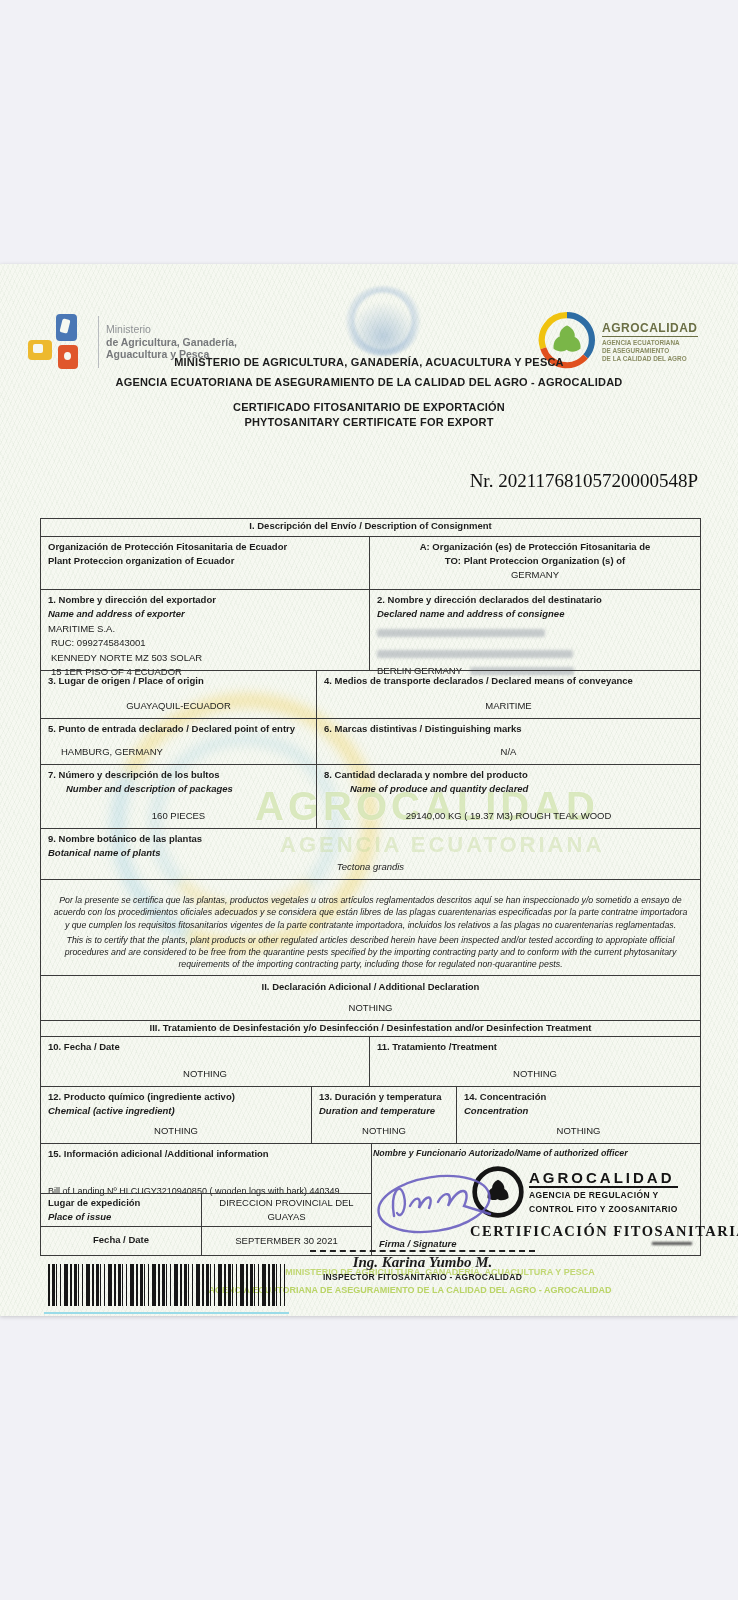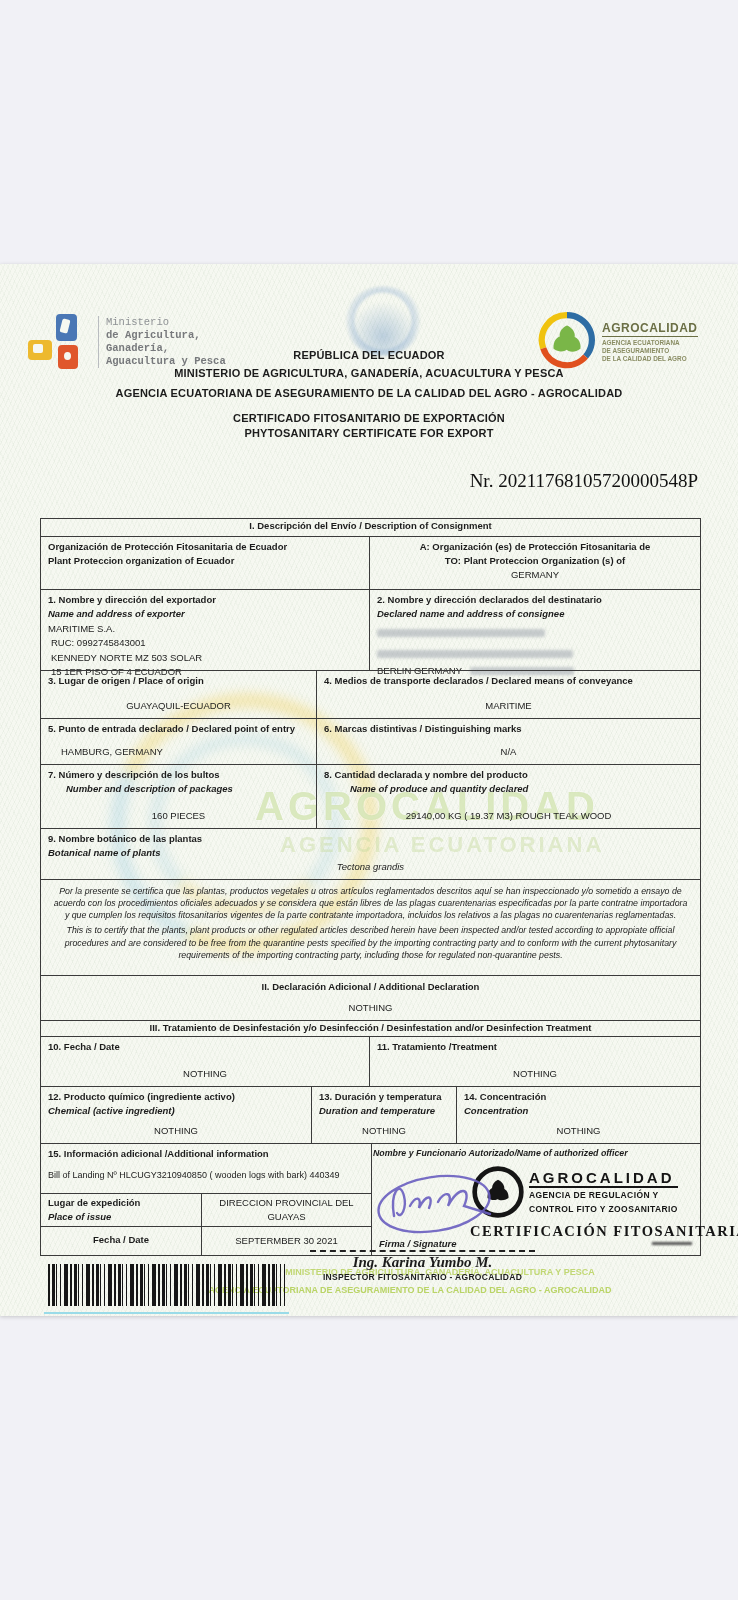--- a/index.html
+++ b/index.html
@@ -21,21 +21,21 @@
   .ministry{position:absolute;left:36px;top:42px;width:215px;height:72px;display:flex;align-items:center;}
   .ministry .mark{position:relative;width:58px;height:68px;flex:none;}
   .msq{position:absolute;border-radius:4px;}
   .msq.yellow{left:-8px;top:32px;width:24px;height:20px;background:#edb92e;}
   .msq.yellow:after{content:"";position:absolute;left:5px;top:4px;width:10px;height:9px;background:#f6f8f1;border-radius:2px;}
   .msq.blue{left:20px;top:6px;width:21px;height:27px;background:#4a77b5;}
   .msq.blue:after{content:"";position:absolute;left:5px;top:5px;width:8px;height:14px;background:#f6f8f1;border-radius:2px;transform:rotate(14deg);}
   .msq.red{left:22px;top:37px;width:20px;height:24px;background:#e0572c;}
   .msq.red:after{content:"";position:absolute;left:6px;top:7px;width:7px;height:8px;background:#f6f8f1;border-radius:50%;}
   .ministry .divider{width:1px;height:52px;background:#b9bcc0;margin:0 7px 0 4px;flex:none;}
-  .ministry .mtxt{font-size:10.5px;line-height:1.22;color:#8f9295;font-family:Liberation Mono, monospace;}
+  .ministry .mtxt{font-size:10.5px;line-height:1.22;color:#8f9295;}
   .ministry .mtxt .b{color:#77797c;font-weight:bold;}
   .seal{
     position:absolute;left:344px;top:22px;width:78px;height:70px;border-radius:50%;
     background:
       radial-gradient(circle at 50% 72%, rgba(95,140,190,.38), rgba(95,140,190,0) 55%),
       radial-gradient(circle, rgba(110,150,200,0) 52%, rgba(110,150,200,.30) 57%, rgba(110,150,200,.12) 68%, rgba(110,150,200,0) 72%);
     filter:blur(1px);
   }
   .agro{position:absolute;right:20px;top:38px;width:182px;height:76px;display:flex;align-items:center;}
   .agro svg{flex:none;}
@@ -66,21 +66,21 @@
   .lbl-i{font-size:9.5px;font-weight:bold;font-style:italic;line-height:1.45;}
   .val{font-size:9.5px;line-height:1.4;}
   .center{text-align:center;}
   .vbottom{position:absolute;left:0;right:0;bottom:6px;}
   .addr{font-size:9.5px;line-height:1.32;margin-top:2px;}
   .sec-hd{font-size:9.5px;font-weight:bold;text-align:center;padding:2px 0;}
   .para{font-size:8.8px;font-style:italic;text-align:center;line-height:1.38;margin:3px 10px;}
   .redact{display:inline-block;background:#a7adb5;opacity:.6;border-radius:2px;height:8px;filter:blur(1.5px);vertical-align:middle;}
   
   .rA{height:52px;} .rB{height:17px;} .rC{height:80px;} .rD{height:47px;} .rE{height:45px;}
-  .rF{height:63px;} .rG{height:50px;} .rH{height:95px;} .rI{height:44px;} .rJ{height:15px;}
+  .rF{height:63px;} .rG{height:50px;} .rH{height:95px;align-items:flex-end;} .rI{height:44px;} .rJ{height:15px;}
   .rK{height:49px;} .rL{height:56px;} .rM{height:111px;}
   .w328{width:328px;flex:none;} .wrest{flex:1;}
   .w275{width:275px;flex:none;}
   .w270{width:270px;flex:none;} .w145{width:145px;flex:none;}
   
   .mleft{width:330px;flex:none;display:flex;flex-direction:column;}
   .minfo{height:49px;padding:3px 7px;box-sizing:border-box;}
   .msub{display:flex;border-top:1px solid #3b3b3b;flex:1;}
   .msub .mlbl{width:160px;flex:none;padding:2px 7px;box-sizing:border-box;}
   .msub .mval{flex:1;border-left:1px solid #3b3b3b;display:flex;align-items:center;justify-content:center;text-align:center;padding:1px 4px;box-sizing:border-box;}
@@ -150,21 +150,20 @@
       <span class="atitle">AGROCALIDAD</span>
       <div class="asub">
         <div>AGENCIA ECUATORIANA</div>
         <div>DE ASEGURAMIENTO</div>
         <div>DE LA CALIDAD DEL AGRO</div>
       </div>
     </div>
   </div>
 
   <div class="titles">
-    <div class="t1">REPÚBLICA DEL ECUADOR</div>
     <div style="height:7px"></div>
     <div class="t1">MINISTERIO DE AGRICULTURA, GANADERÍA, ACUACULTURA Y PESCA</div>
     <div style="height:9px"></div>
     <div class="t1">AGENCIA ECUATORIANA DE ASEGURAMIENTO DE LA CALIDAD DEL AGRO - AGROCALIDAD</div>
     <div style="height:14px"></div>
     <div class="t1">CERTIFICADO FITOSANITARIO DE EXPORTACIÓN</div>
     <div style="height:4px"></div>
     <div class="t1">PHYTOSANITARY CERTIFICATE FOR EXPORT</div>
   </div>
 
@@ -301,21 +300,21 @@
         <div class="lbl">14. Concentración</div>
         <div class="lbl-i">Concentration</div>
         <div class="val center vbottom">NOTHING</div>
       </div>
     </div>
 
     <div class="row rM">
       <div class="mleft">
         <div class="minfo">
           <div class="lbl">15. Información adicional /Additional information</div>
-          <div class="val" style="margin-top:8px;font-size:9px;">Bill of Landing Nº HLCUGY3210940850 ( wooden logs with bark) 440349</div>
+          <div class="val" style="margin-top:24px;font-size:9px;">Bill of Landing Nº HLCUGY3210940850 ( wooden logs with bark) 440349</div>
         </div>
         <div class="msub">
           <div class="mlbl">
             <div class="lbl">Lugar de expedición</div>
             <div class="lbl-i">Place of issue</div>
           </div>
           <div class="mval val">DIRECCION PROVINCIAL DEL GUAYAS</div>
         </div>
         <div class="msub" style="min-height:26px;">
           <div class="mlbl center"><span class="lbl">Fecha / Date</span></div>

